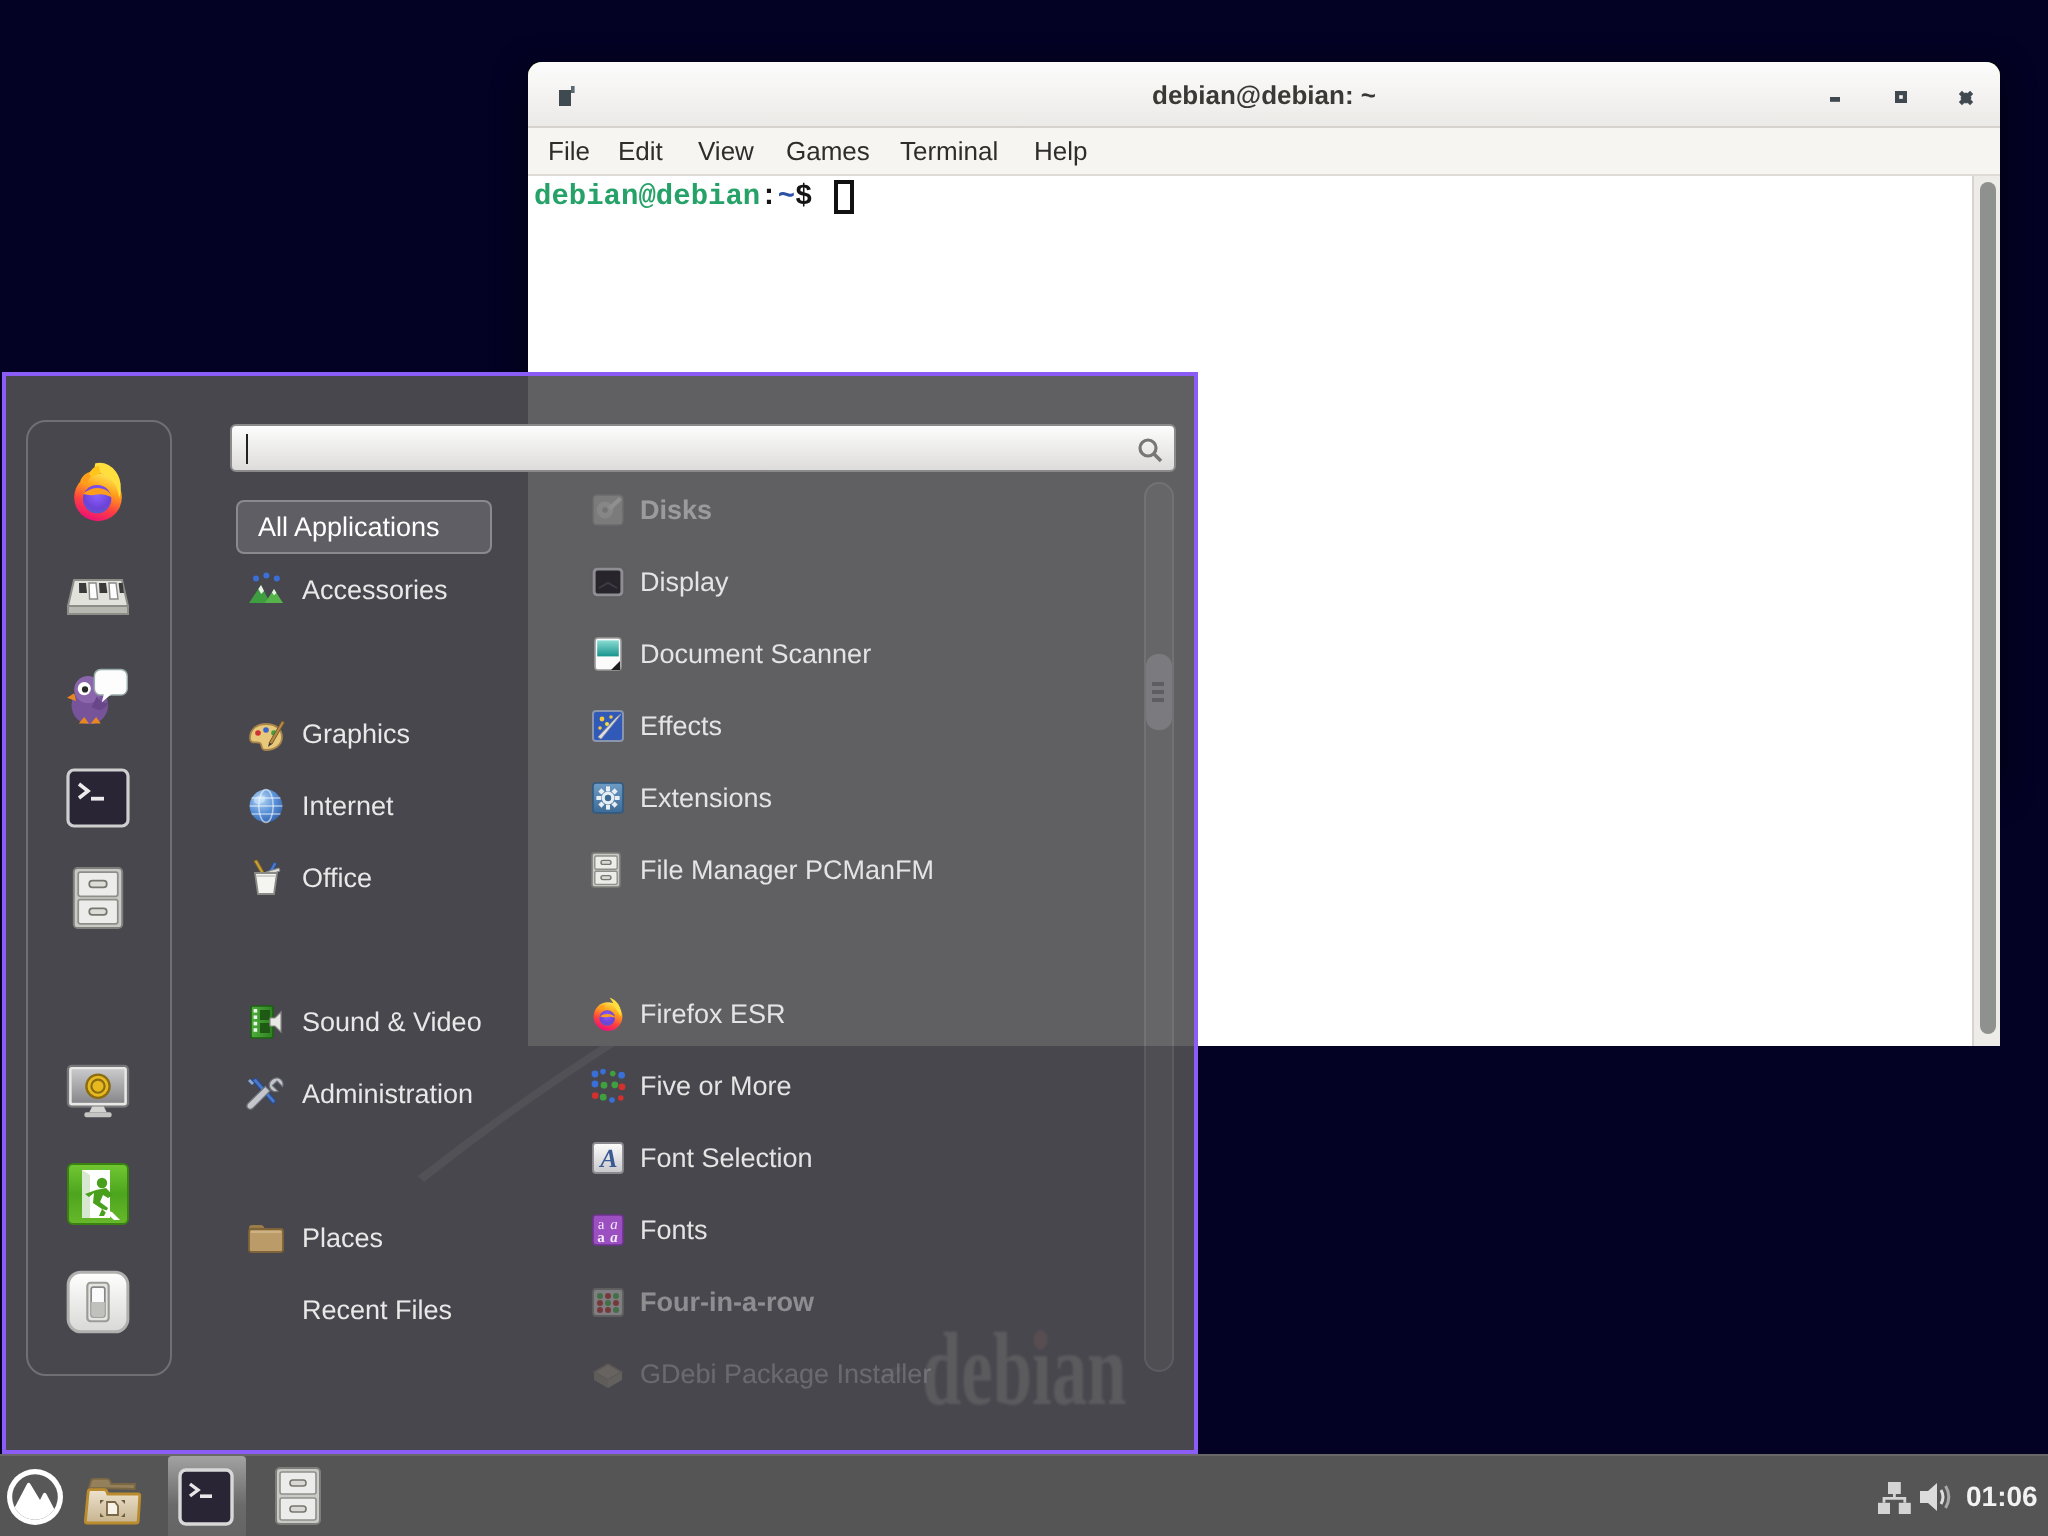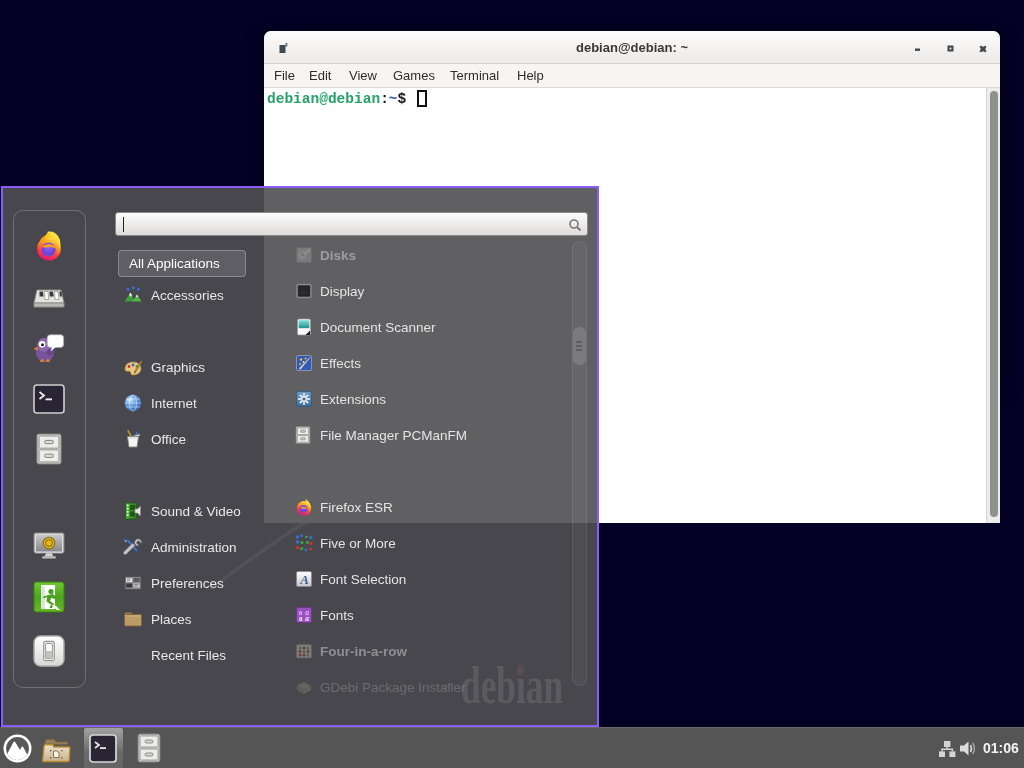--- a/index.html
+++ b/index.html
@@ -334,31 +334,20 @@
     </div>
   <div class="cat" style="top:341px">
     <svg class="ic" width="20" height="20" viewBox="0 0 20 20">
       <path d="M3 3 L5 2 L15 13.5 L13.5 15 Z" fill="#4a78c8" stroke="#2a4a88" stroke-width="0.6"></path>
       <path d="M2 2.5 L4 4.5 L3 5.5 L1 3.5 Z" fill="#88aad8"></path>
       <path d="M16 2 C18 2.5 19 4.5 18.3 6.3 L15.5 3.5 L13.2 5.8 L16 8.6 C14.2 9.3 12.2 8.3 11.7 6.3 C11.4 5.2 11.8 4 12.6 3.2 C13.5 2.3 14.9 1.8 16 2 Z" fill="#c4c6cc" stroke="#70747c" stroke-width="0.6"></path>
       <path d="M12 8.5 L3.5 17 C2.7 17.8 1.5 17.8 0.9 17.1 C0.3 16.4 0.4 15.3 1.1 14.6 L9.7 6.2 Z" fill="#c4c6cc" stroke="#70747c" stroke-width="0.6"></path>
     </svg>
       <span class="lbl">Administration</span>
     </div>
-  <div class="cat" style="top:377px">
-    <svg class="ic" width="20" height="20" viewBox="0 0 20 20">
-      <rect x="2" y="3.5" width="16" height="13" rx="1" fill="#8a8a8e" stroke="#4e4e52" stroke-width="0.9"></rect>
-      <rect x="3.2" y="5" width="6" height="4" fill="#e8e8e6"></rect>
-      <rect x="3.2" y="10.5" width="6" height="4" fill="#3a3a3e"></rect>
-      <rect x="10.5" y="5" width="6.2" height="4" fill="#5a5a5e"></rect>
-      <rect x="10.5" y="10.5" width="6.2" height="4" fill="#c8c8c6"></rect>
-      <path d="M4 6 L8 6 M4 7.5 L7 7.5 M11.5 11.5 L15.5 11.5 M11.5 13 L14.5 13" stroke="#6a6a6e" stroke-width="0.7"></path>
-    </svg>
-      <span class="lbl">Preferences</span>
-    </div>
   <div class="cat" style="top:413px">
     <svg class="ic" width="20" height="20" viewBox="0 0 20 20">
       <path d="M1.5 5 Q1.5 3.5 3 3.5 L7.5 3.5 Q8.6 3.5 9 4.5 L9.6 6 L1.5 6 Z" fill="#9a7c48"></path>
       <rect x="1.5" y="5.5" width="17" height="11.5" rx="1.2" fill="#bb9c68" stroke="#7e6438" stroke-width="0.9"></rect>
       <path d="M2.5 7 L17.5 7" stroke="#cdb384" stroke-width="1"></path>
     </svg>
       <span class="lbl">Places</span>
     </div>
   <div class="cat" style="top:449px">
       <span class="lbl">Recent Files</span>

